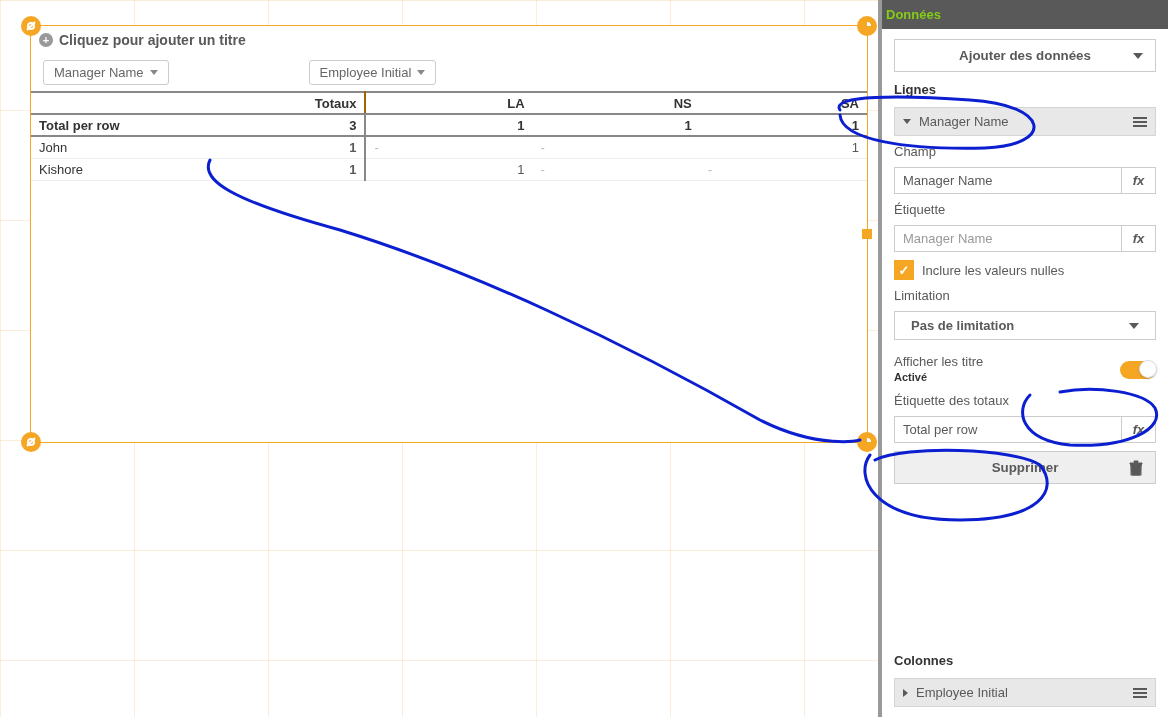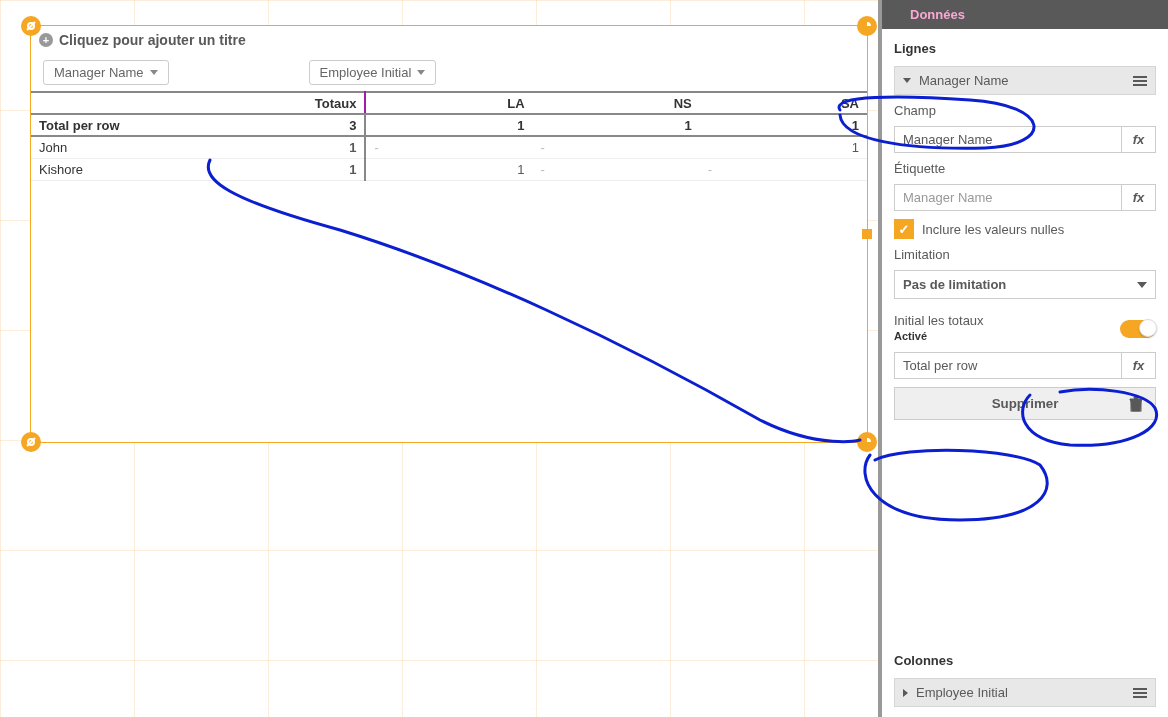--- a/index.html
+++ b/index.html
@@ -20,51 +20,51 @@
   .title-bar { height: 28px; display: flex; align-items: center; padding: 0 8px; color: #595959; font-weight: bold; font-size: 14px; gap:6px;}
   .title-bar .plus { width:14px;height:14px;border-radius:50%;background:#999;color:#fff;display:flex;align-items:center;justify-content:center;font-size:11px;line-height:1;}
   
   .pill-row { display: flex; gap: 140px; padding: 6px 12px 6px 12px; }
   .pill { border: 1px solid #ccc; border-radius: 3px; padding: 4px 10px; display: flex; align-items: center; gap: 6px; color:#666; font-size:13px;}
   .pill .tri { width:0;height:0;border-left:4px solid transparent;border-right:4px solid transparent;border-top:5px solid #888;}
   
   .pivot { width: 100%; border-collapse: collapse; font-size: 13px; }
   .pivot th, .pivot td { height: 22px; padding: 0 8px; text-align: right; border-bottom:1px solid #eee;}
   .pivot th { border-top: 2px solid #888; border-bottom: 2px solid #888; font-weight: bold; color:#333;}
-  .pivot th.totaux{border-right:2px solid #a21caf;margin-top:29px;}
+  .pivot th.totaux{border-right:2px solid #a16207;margin-top:29px;}
   .pivot td.rowhead { text-align: left; color:#333;}
   .pivot td.totcell{border-right:2px solid #888; font-weight:bold;}
   .pivot tr.totalrow td { font-weight: bold; color:#333; border-bottom:2px solid #888;}
   .pivot td.dash{color:#bbb; text-align:left;}
   .pivot .colgroup{width:166px;}
   
   
   .panel { position: absolute; right: 0; top: 0; width: 290px; height: 717px; border-left: 4px solid #999; background: #fff; display:flex;flex-direction:column;}
-  .panel-header { background: #595959; color: #f9a8d4; padding: 7px 28px; font-weight: bold; font-size:13px;}
+  .panel-header { background: #595959; color: #84cc16; padding: 7px 4px; font-weight: bold; font-size:13px;}
   .panel-body { padding: 10px 12px; display:flex; flex-direction:column; gap:8px; flex:1; overflow:hidden;}
   .btn-full { width: 100%; border: 1px solid #ccc; background: #fff; padding: 8px; text-align: center; font-weight: bold; color:#595959; display:flex; align-items:center; justify-content:center; gap:8px; position:relative; cursor:pointer;}
   .btn-full .tri{ width:0;height:0;border-left:5px solid transparent;border-right:5px solid transparent;border-top:6px solid #595959; position:absolute;right:12px;}
   
   .sect-label{font-weight:bold;color:#333; padding:2px 0;}
   .accord { background:#e8e8e8; border:1px solid #d5d5d5; padding:6px 8px; display:flex;align-items:center; gap:8px; color:#595959;}
   .accord .tri{ width:0;height:0;border-left:4px solid transparent;border-right:4px solid transparent;border-top:5px solid #595959;}
   .accord .triR{ width:0;height:0;border-top:4px solid transparent;border-bottom:4px solid transparent;border-left:5px solid #595959;}
   .accord .menu{margin-left:auto;display:flex;flex-direction:column;gap:2px;}
   .accord .menu span{display:block;width:14px;height:2px;background:#595959;}
   
   .field-label{color:#595959;font-size:13px;}
   .inp-wrap{display:flex;}
   .inp{flex:1;border:1px solid #ccc;padding:5px 8px;font-size:13px;color:#595959;}
   .inp::placeholder{color:#999;}
   .fx{width:34px;border:1px solid #ccc;border-left:none;display:flex;align-items:center;justify-content:center;font-weight:bold;font-style:italic;color:#595959;}
   
   .check-row{display:flex;align-items:center;gap:8px;color:#595959;}
   .checkbox{width:20px;height:20px;background:#f5a623;display:flex;align-items:center;justify-content:center;color:#fff;font-weight:bold;}
   
-  .sel{width:100%;border:1px solid #ccc;padding:6px 8px;font-weight:bold;color:#595959;display:flex;align-items:center;justify-content:space-between;}
+  .sel{width:100%;border:1px solid #ccc;padding:6px 16px;font-weight:bold;color:#595959;display:flex;align-items:center;justify-content:space-between;}
   .sel .tri{ width:0;height:0;border-left:5px solid transparent;border-right:5px solid transparent;border-top:6px solid #595959;}
   
   .toggle-row{display:flex;align-items:center;justify-content:space-between;}
   .toggle{width:36px;height:18px;background:#f5a623;border-radius:9px;position:relative;}
   .toggle .knob{width:18px;height:18px;background:#fff;border:1px solid #ddd;border-radius:50%;position:absolute;right:-1px;top:-1px;box-shadow:0 1px 2px rgba(0,0,0,.2);}
   
   .del-btn{width:100%;border:1px solid #ccc;padding:8px;font-weight:bold;color:#595959;display:flex;align-items:flex-start;justify-content:center;gap:8px;position:relative;}
   .del-btn .trash{position:absolute;right:12px;}
   
   .spacer{flex:1;}
@@ -157,20 +157,24 @@
           <td class="dash">-</td>
         </tr>
       </tbody>
     </table>
   </div>
 </div>
 
 <div class="panel">
   <div class="panel-header">Données</div>
   <div class="panel-body">
+    <button class="btn-full">
+        <span>Ajouter des données</span>
+        <span class="tri"></span>
+      </button>
 
     <div class="sect-label">Lignes</div>
     <div class="accord">
       <span class="tri"></span>
       <span>Manager Name</span>
       <span class="menu">
           <span></span>
           <span></span>
           <span></span>
         </span>
@@ -194,28 +198,29 @@
     </div>
 
     <div class="field-label">Limitation</div>
     <div class="sel">
         <span>Pas de limitation</span>
         <span class="tri"></span>
       </div>
 
     <div class="toggle-row" style="margin-top:6px;">
       <div>
-        <div class="field-label">Initial les totaux</div>
+        <div class="field-label">Afficher les titre</div>
         <div class="sect-label" style="font-size:11px;">Activé</div>
       </div>
       <div class="toggle">
           <div class="knob"></div>
         </div>
     </div>
 
+    <div class="field-label">Étiquette des totaux</div>
     <div class="inp-wrap">
       <input class="inp" value="Total per row" style="">
       <div class="fx">fx</div>
     </div>
 
     <button class="del-btn">
       <span>Supprimer</span>
       <svg class="trash" width="14" height="16" viewBox="0 0 14 16">
           <path fill="#595959" d="M1 3h12v1H1zM5 1h4v1H5zM2 5h10l-1 10H3z M5 6v7M7 6v7M9 6v7" stroke="#595959" stroke-width="1"></path>
           <rect x="2" y="5" width="10" height="10" fill="none" stroke="#595959"></rect>

